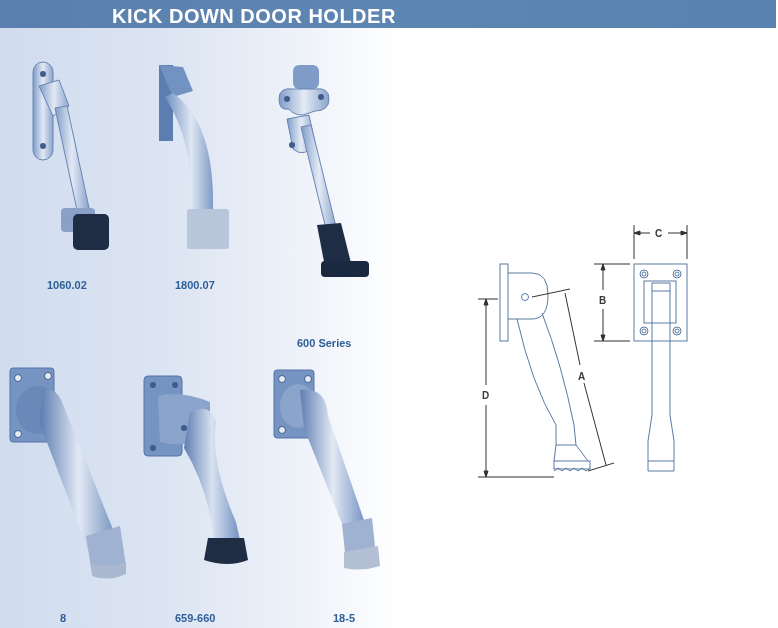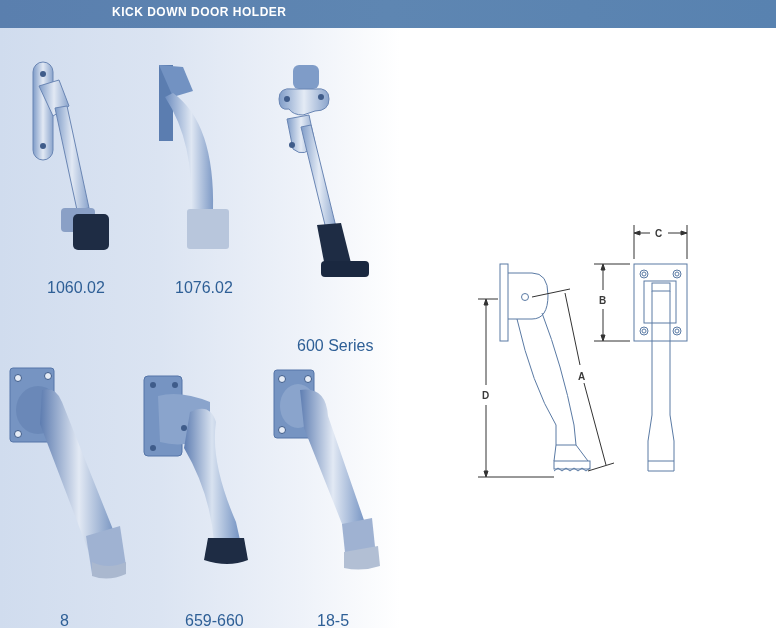--- a/index.html
+++ b/index.html
@@ -11,24 +11,24 @@
   .bg-grad {
     position: absolute; left: 0; top: 28px; width: 400px; height: 600px;
     background: linear-gradient(to right, #d0dcee 0%, #dbe4f2 40%, #eef2f9 75%, #ffffff 100%);
   }
   .header {
     position: absolute; left: 0; top: 0; width: 776px; height: 28px;
     background: linear-gradient(to right, #5a7fae 0%, #5e86b2 50%, #5882b0 100%);
   }
   .header-title {
     position: absolute; left: 112px; top: 5px;
-    color: #ffffff; font-weight: bold; font-size: 12px; letter-spacing: 0.5px;
+    color: #ffffff; font-weight: bold; font-size: 20px; letter-spacing: 0.5px;
   }
   .label {
-    position: absolute; color: #2e5f96; font-weight: normal; font-size: 16px;
+    position: absolute; color: #2e5f96; font-weight: bold; font-size: 11px;
   }
   .product { position: absolute; }
   .diagram { position: absolute; left: 470px; top: 215px; }
   .dim-label { font-family: "Liberation Sans", sans-serif; font-weight: bold; font-size: 10px; fill: #3a3a3a; }
 </style>
 </head>
 <body>
 
 <div class="bg-grad"></div>
 
@@ -64,21 +64,21 @@
           <stop offset="0.55" stop-color="#dfe7f3"></stop>
           <stop offset="1" stop-color="#7e9ac6"></stop>
         </linearGradient>
     </defs>
     <rect x="4" y="2" width="14" height="76" fill="#5b7db0"></rect>
     <polygon points="4,2 28,4 38,28 18,34" fill="#7292c2"></polygon>
     <path d="M18,30 Q60,60 58,148 L36,150 Q40,80 10,34 Z" fill="url(#m2)"></path>
     <rect x="32" y="146" width="42" height="40" rx="3" fill="#b8c6dc"></rect>
   </svg>
 </div>
-<span class="label" style="left:175px;top:279px;">1076.02</span>
+<span class="label" style="left:175px;top:279px;">1800.07</span>
 
 <div class="product" style="left:275px;top:63px;">
   <svg width="100" height="220" viewBox="0 0 100 220">
     <defs>
       <linearGradient id="m3" x1="0" x2="1">
           <stop offset="0" stop-color="#7f9cc8"></stop>
           <stop offset="0.5" stop-color="#e4ebf5"></stop>
           <stop offset="1" stop-color="#8aa4cc"></stop>
         </linearGradient>
     </defs>
@@ -128,42 +128,42 @@
     <rect x="4" y="4" width="38" height="80" rx="4" fill="#7694c2" stroke="#5575a8"></rect>
     <circle cx="13" cy="13" r="3" fill="#3f5c8a"></circle>
     <circle cx="35" cy="13" r="3" fill="#3f5c8a"></circle>
     <circle cx="13" cy="76" r="3" fill="#3f5c8a"></circle>
     <path d="M18,24 Q40,18 70,30 L70,60 Q50,78 20,70 Z" fill="#8aa4cc"></path>
     <circle cx="44" cy="56" r="3" fill="#3f5c8a"></circle>
     <path d="M50,40 Q70,30 76,50 Q70,90 96,150 L100,168 L74,170 Q70,120 44,76 Z" fill="url(#m5)"></path>
     <path d="M68,166 L104,166 L108,188 Q88,196 64,188 Z" fill="#1e2c44"></path>
   </svg>
 </div>
-<span class="label" style="left:175px;top:612px;margin-left:10px;">659-660</span>
+<span class="label" style="left:175px;top:612px;">659-660</span>
 
 <div class="product" style="left:270px;top:366px;">
   <svg width="115" height="210" viewBox="0 0 115 210">
     <defs>
       <linearGradient id="m6" x1="0" x2="1">
           <stop offset="0" stop-color="#5f7eb2"></stop>
           <stop offset="0.5" stop-color="#e2e9f4"></stop>
           <stop offset="1" stop-color="#7392c2"></stop>
         </linearGradient>
     </defs>
     <rect x="4" y="4" width="40" height="68" rx="3" fill="#7694c2" stroke="#5575a8"></rect>
     <circle cx="12" cy="13" r="3.5" fill="#e6ecf6" stroke="#3f5c8a"></circle>
     <circle cx="38" cy="13" r="3.5" fill="#e6ecf6" stroke="#3f5c8a"></circle>
     <circle cx="12" cy="64" r="3.5" fill="#e6ecf6" stroke="#3f5c8a"></circle>
     <ellipse cx="28" cy="40" rx="18" ry="22" fill="#8aa4cc"></ellipse>
     <path d="M30,24 Q56,20 58,50 L96,160 L76,168 L34,62 Z" fill="url(#m6)"></path>
     <path d="M72,158 L102,152 L106,190 L76,196 Z" fill="#9fb2d2"></path>
     <path d="M74,186 L108,180 L110,200 Q92,206 74,202 Z" fill="#b2bfd4"></path>
   </svg>
 </div>
-<span class="label" style="left:317px;top:612px;">18-5</span>
+<span class="label" style="left:333px;top:612px;">18-5</span>
 
 <div class="diagram">
   <svg width="230" height="270" viewBox="0 0 230 270" fill="none" stroke="#5a7aa4" stroke-width="1">
 
     <rect x="30" y="49" width="8" height="77" stroke="#5a7aa4"></rect>
     <path d="M38,58 L62,58 Q78,58 78,80 Q78,104 62,104 L38,104"></path>
     <circle cx="55" cy="82" r="3.5"></circle>
     <path d="M47,104 Q62,170 86,210 L86,230 L106,230 L104,210 Q92,150 72,98"></path>
     <rect x="84" y="246" width="36" height="8" stroke="#5a7aa4"></rect>
     <path d="M86,230 L84,246 M106,230 L118,246"></path>

